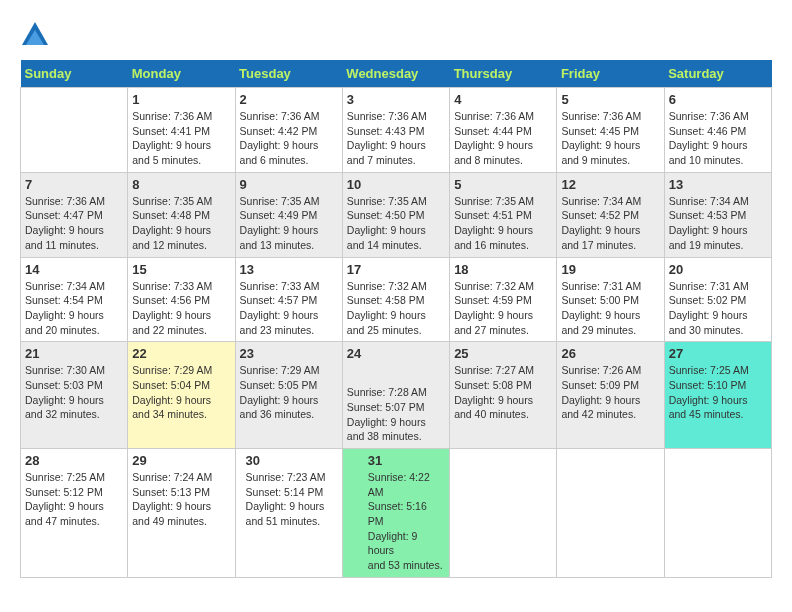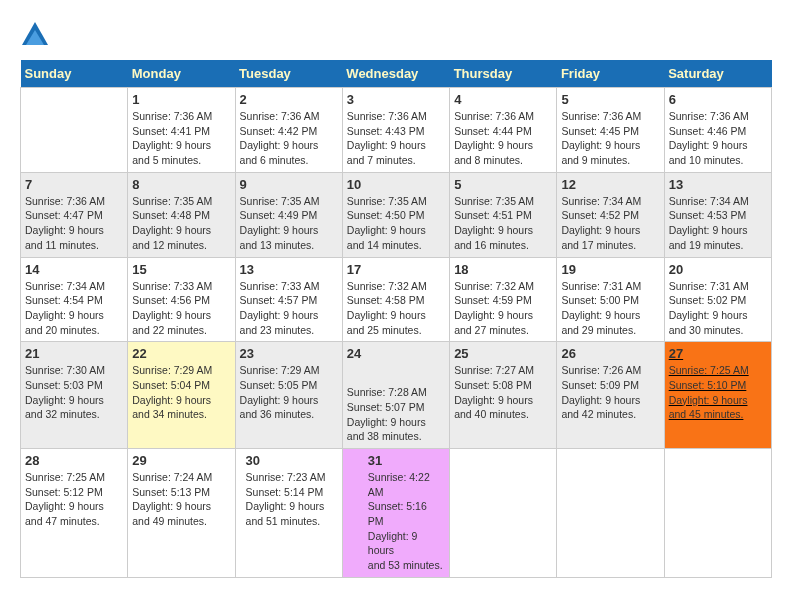--- a/index.html
+++ b/index.html
@@ -52,21 +52,21 @@
       font-size: 16px;
       color: #555;
     }
     table {
       width: 100%;
       border-collapse: collapse;
       font-size: 11px;
     }
     thead tr th {
       background-color: #1a6eb5;
-      color: #fef9c3;
+      color: #bef264;
       padding: 6px 4px;
       text-align: left;
       font-size: 13px;
       font-weight: bold;
     }
     tbody tr td {
       border: 1px solid #ccc;
       vertical-align: top;
       padding: 4px;
       min-height: 80px;
@@ -310,21 +310,21 @@
 Daylight: 9 hours
 and 40 minutes.</div>
         </td>
         <td style="background-color: rgb(236, 236, 236);">
           <span class="day-number">26</span>
           <div class="day-info" style="white-space: pre-line;">Sunrise: 7:26 AM
 Sunset: 5:09 PM
 Daylight: 9 hours
 and 42 minutes.</div>
         </td>
-        <td style="background-color: #f97316; text-decoration: underline;">
+        <td style="background-color: #5eead4;">
           <span class="day-number">27</span>
           <div class="day-info" style="white-space: pre-line;">Sunrise: 7:25 AM
 Sunset: 5:10 PM
 Daylight: 9 hours
 and 45 minutes.</div>
         </td>
       </tr>
       <tr>
         <td style="background-color: rgb(255, 255, 255);">
           <span class="day-number">28</span>
@@ -340,21 +340,21 @@
 Daylight: 9 hours
 and 49 minutes.</div>
         </td>
         <td style="background-color: rgb(255, 255, 255); padding-left: 10px;">
           <span class="day-number">30</span>
           <div class="day-info" style="white-space: pre-line;">Sunrise: 7:23 AM
 Sunset: 5:14 PM
 Daylight: 9 hours
 and 51 minutes.</div>
         </td>
-        <td style="background-color: #f0abfc; padding-left: 25px;">
+        <td style="background-color: #86efac; padding-left: 25px;">
           <span class="day-number">31</span>
           <div class="day-info" style="white-space: pre-line;">Sunrise: 4:22 AM
 Sunset: 5:16 PM
 Daylight: 9 hours
 and 53 minutes.</div>
         </td>
         <td class="empty" style="background-color: rgb(255, 255, 255);"></td>
         <td class="empty" style="background-color: rgb(255, 255, 255);"></td>
         <td class="empty" style="background-color: rgb(255, 255, 255);"></td>
       </tr>

